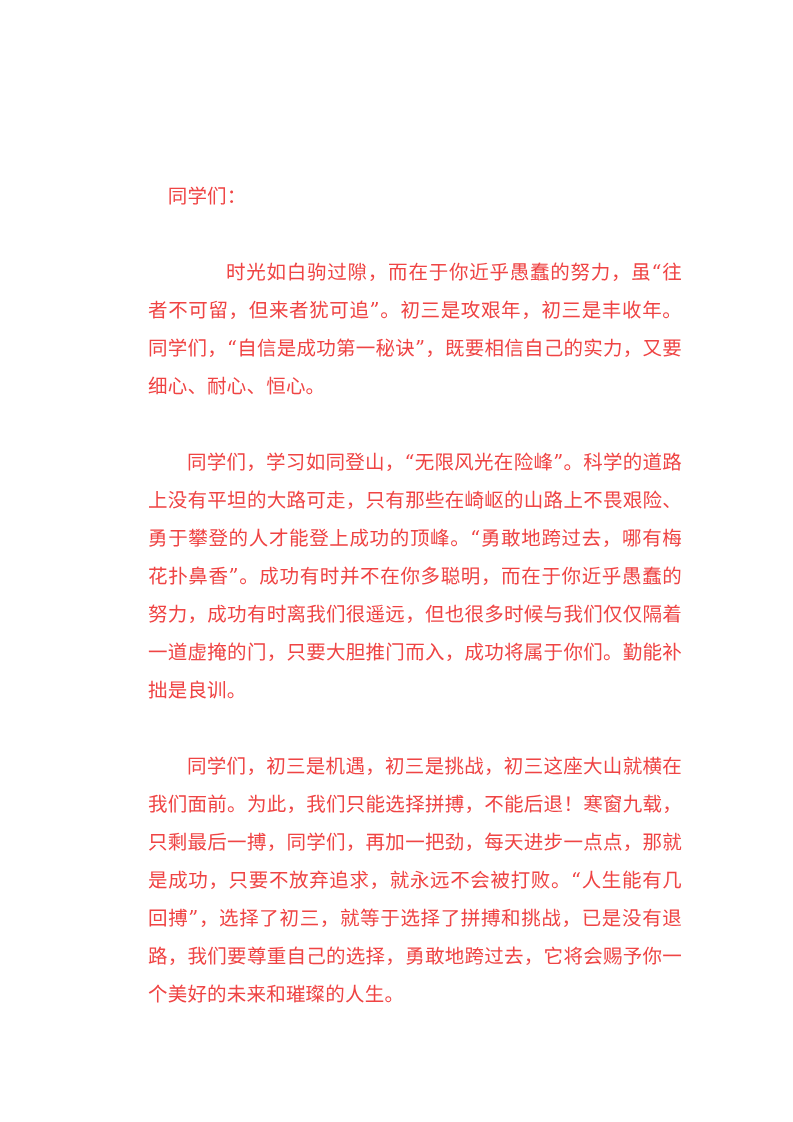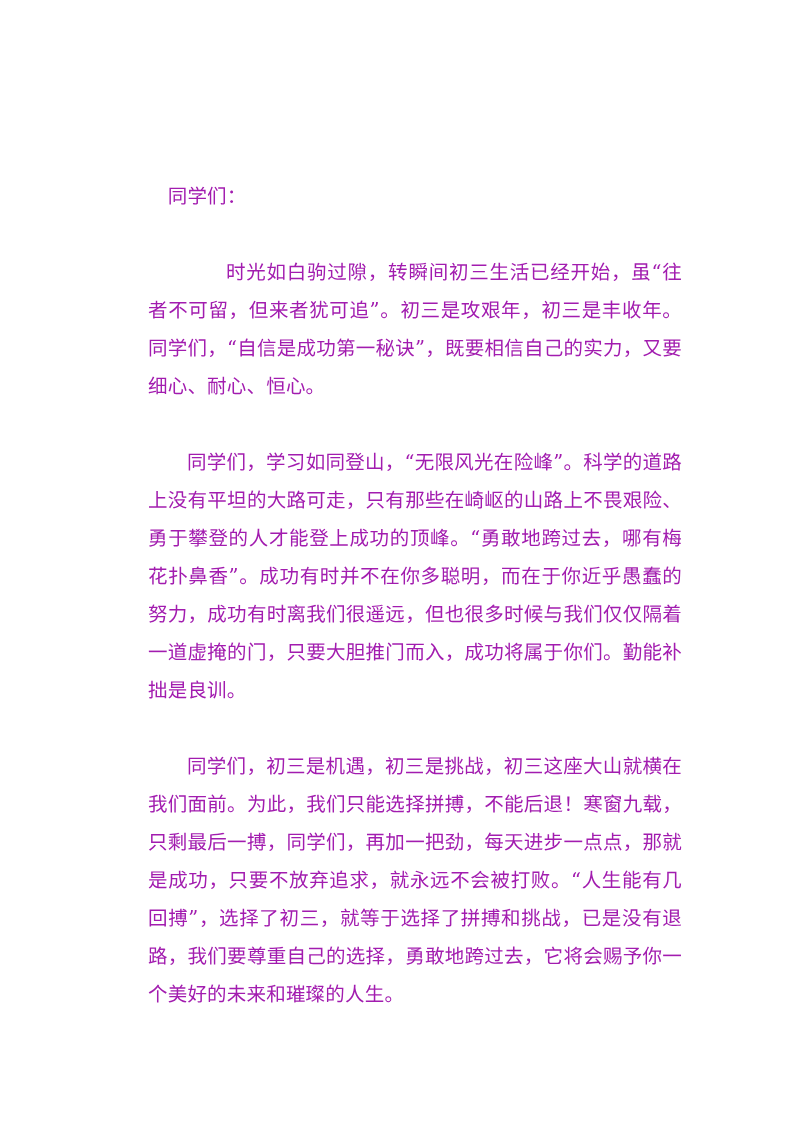--- a/index.html
+++ b/index.html
@@ -24,21 +24,21 @@
     left: 148px;
     top: 178px;
     width: 534px;
   }
 
   .para {
     margin: 0;
     font-family: "DejaVu Serif", "Liberation Serif", serif;
     font-size: 19.5px;
     line-height: 38px;
-    color: #a21caf;
+    color: #ef4444;
     text-align: justify;
     text-justify: inter-character;
     word-break: break-all;
     letter-spacing: 0.2px;
     -webkit-font-smoothing: antialiased;
   }
 
   .para.salutation {
     text-indent: 0;
     margin-bottom: 38px;
@@ -59,20 +59,20 @@
   }
 </style>
 </head>
 <body>
 
 <div class="page">
   <div class="doc-body">
 
     <p class="para salutation">　同学们：</p>
 
-    <p class="para body-first">时光如白驹过隙，转瞬间初三生活已经开始，虽“往者不可留，但来者犹可追”。初三是攻艰年，初三是丰收年。同学们，“自信是成功第一秘诀”，既要相信自己的实力，又要细心、耐心、恒心。</p>
+    <p class="para body-first">时光如白驹过隙，而在于你近乎愚蠢的努力，虽“往者不可留，但来者犹可追”。初三是攻艰年，初三是丰收年。同学们，“自信是成功第一秘诀”，既要相信自己的实力，又要细心、耐心、恒心。</p>
 
     <p class="para body">同学们，学习如同登山，“无限风光在险峰”。科学的道路上没有平坦的大路可走，只有那些在崎岖的山路上不畏艰险、勇于攀登的人才能登上成功的顶峰。“勇敢地跨过去，哪有梅花扑鼻香”。成功有时并不在你多聪明，而在于你近乎愚蠢的努力，成功有时离我们很遥远，但也很多时候与我们仅仅隔着一道虚掩的门，只要大胆推门而入，成功将属于你们。勤能补拙是良训。</p>
 
     <p class="para body last">同学们，初三是机遇，初三是挑战，初三这座大山就横在我们面前。为此，我们只能选择拼搏，不能后退！寒窗九载，只剩最后一搏，同学们，再加一把劲，每天进步一点点，那就是成功，只要不放弃追求，就永远不会被打败。“人生能有几回搏”，选择了初三，就等于选择了拼搏和挑战，已是没有退路，我们要尊重自己的选择，勇敢地跨过去，它将会赐予你一个美好的未来和璀璨的人生。</p>
 
   </div>
 </div>
 
 </body></html>

